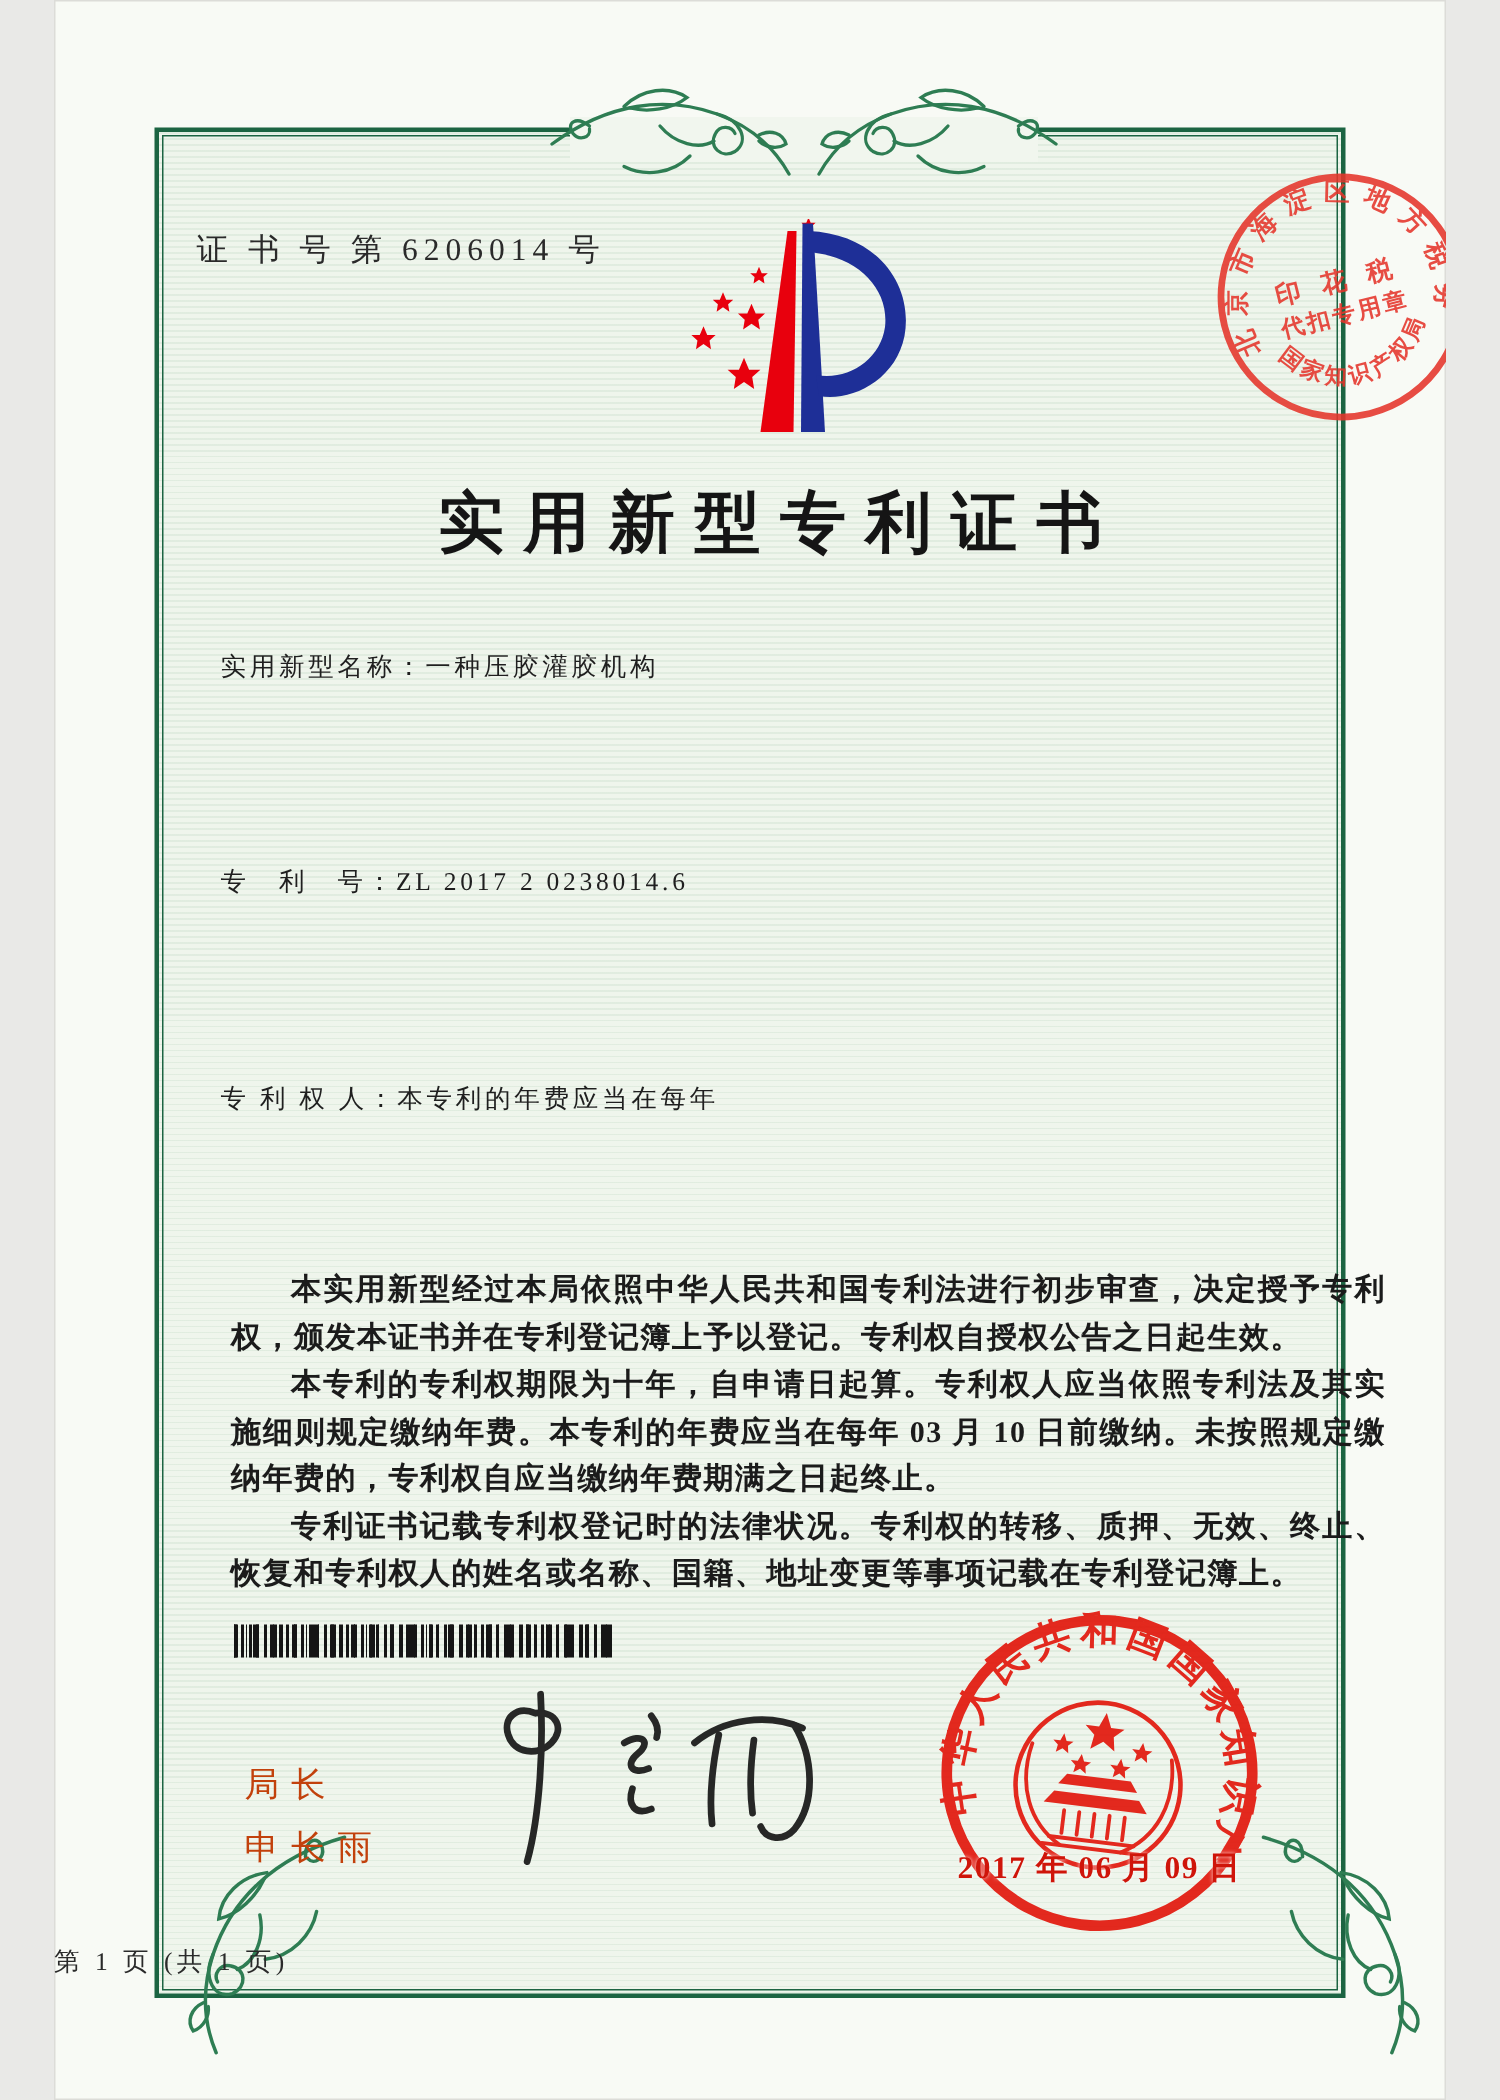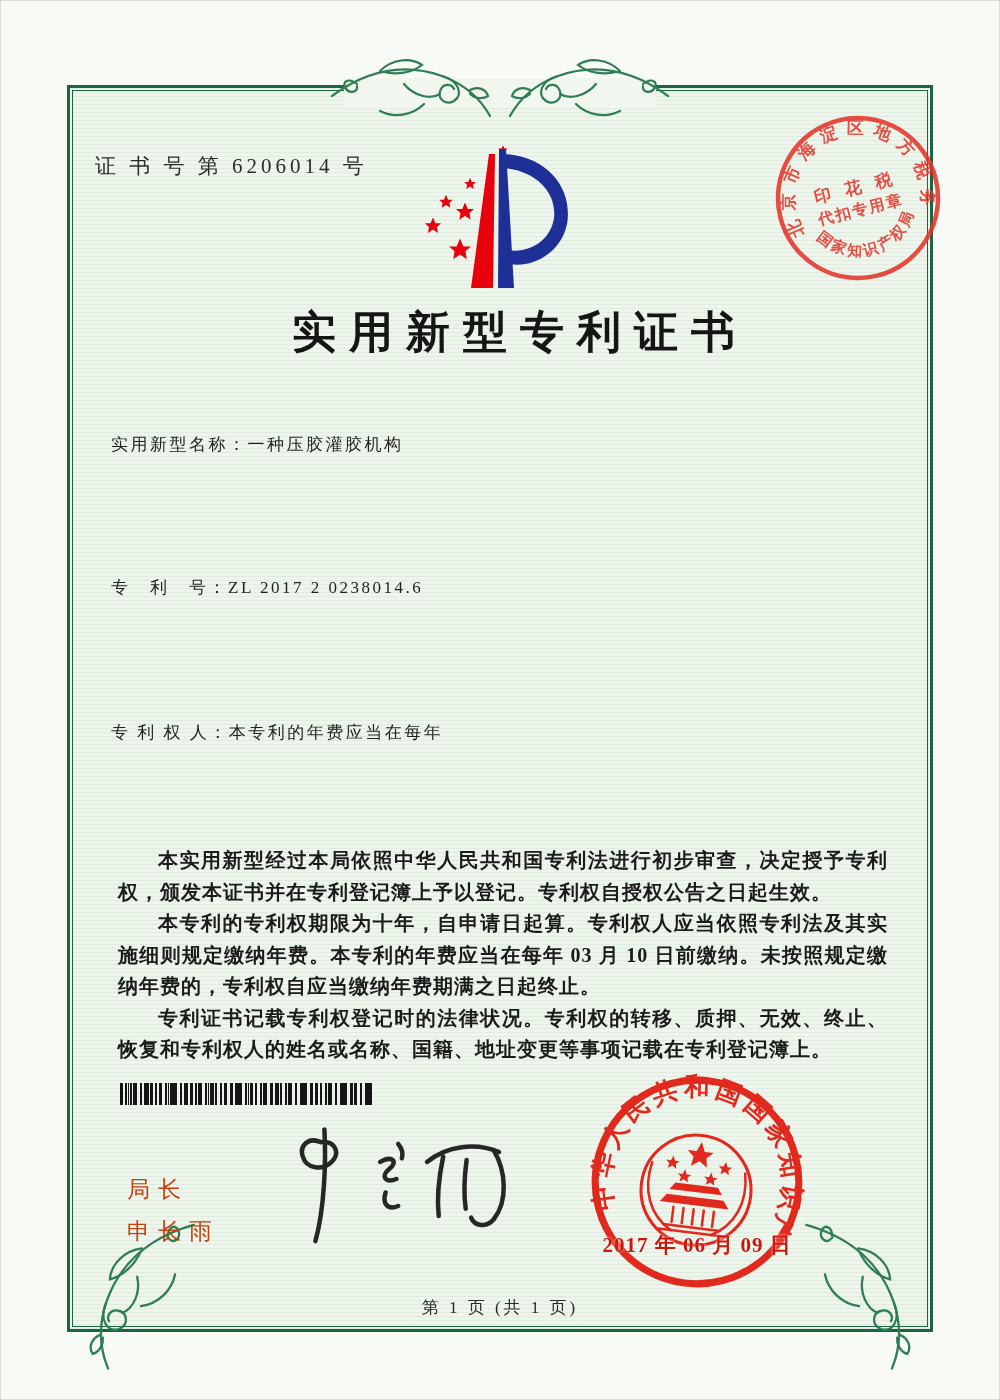--- a/index.html
+++ b/index.html
@@ -1,17 +1,17 @@
 <!DOCTYPE html>
 <html><head>
 <meta charset="utf-8">
 <style>
   html,body{margin:0;padding:0;background:#e9e9e7;}
   .page{
-    position:relative;width:1000px;height:1400px;margin:0 auto;
+    position:relative;width:928px;height:1400px;margin:0 auto;
     background:#f8faf5;overflow:hidden;
     font-family:"Liberation Serif","DejaVu Serif",serif;
     box-shadow:inset 0 0 0 1px #dcdcd8;
   }
   
   .frame{
     position:absolute;left:67px;top:85px;right:67px;bottom:68px;
     border:3px solid #1c6442;
     background:
       repeating-linear-gradient(0deg, rgba(150,190,160,.16) 0 1px, rgba(0,0,0,0) 1px 4px),
@@ -22,21 +22,21 @@
   .orn-top{left:330px;top:56px;}
   .orn-bl{left:38px;top:1192px;}
   .orn-br{left:762px;top:1192px;}
   .certno{
     position:absolute;left:95px;top:152px;
     font-size:21px;letter-spacing:4px;color:#2a2a2a;
   }
   .logo{position:absolute;left:415px;top:146px;}
   .tax-stamp{position:absolute;left:758px;top:98px;transform:rotate(-14deg);opacity:.88;}
   .title{
-    position:absolute;left:0;right:0;top:303px;margin:0;text-align:center;
+    position:absolute;left:0;right:0;top:303px;margin:16px;text-align:center;
     font-size:44px;font-weight:700;letter-spacing:13px;color:#151515;padding-left:40px;
   }
   .field{position:absolute;left:111px;font-size:17px;letter-spacing:2.5px;color:#1f1f1f;white-space:nowrap;}
   .f1{top:433px}.f2{top:506px}.f3{top:576px}.f4{top:649px}.f5{top:721px}.f6{top:794px}
   .body-text{
     position:absolute;left:118px;width:770px;top:845px;
     font-size:20px;line-height:31.5px;letter-spacing:1px;color:#1b1b1b;text-align:justify;font-weight:bold;
   }
   .body-text p{margin:0;text-indent:2em;}
   .barcode{
@@ -52,21 +52,21 @@
     font-size:23px;font-weight:500;color:#c2410c;letter-spacing:8px;line-height:42px;
   }
   .signature{position:absolute;left:265px;top:1122px;}
   .issue-seal{position:absolute;left:585px;top:1070px;transform:rotate(7deg);opacity:.92;}
   .seal-date{
     position:absolute;left:597px;top:1231px;width:200px;text-align:center;
     font-size:21px;font-weight:700;color:#cf150a;letter-spacing:1px;white-space:nowrap;
     text-shadow:0 0 3px rgba(255,255,255,.85);
   }
   .footer{
-    position:absolute;left:0;right:0;top:1296px;text-align:center;
+    position:absolute;left:0;right:0;top:1296px;text-align:left;
     font-size:17px;letter-spacing:3px;color:#2a2a2a;border-radius:10px;
   }
 </style>
 </head>
 <body>
 
 <div class="page">
 
   <svg width="0" height="0" style="position:absolute" aria-hidden="true">
     <defs>

